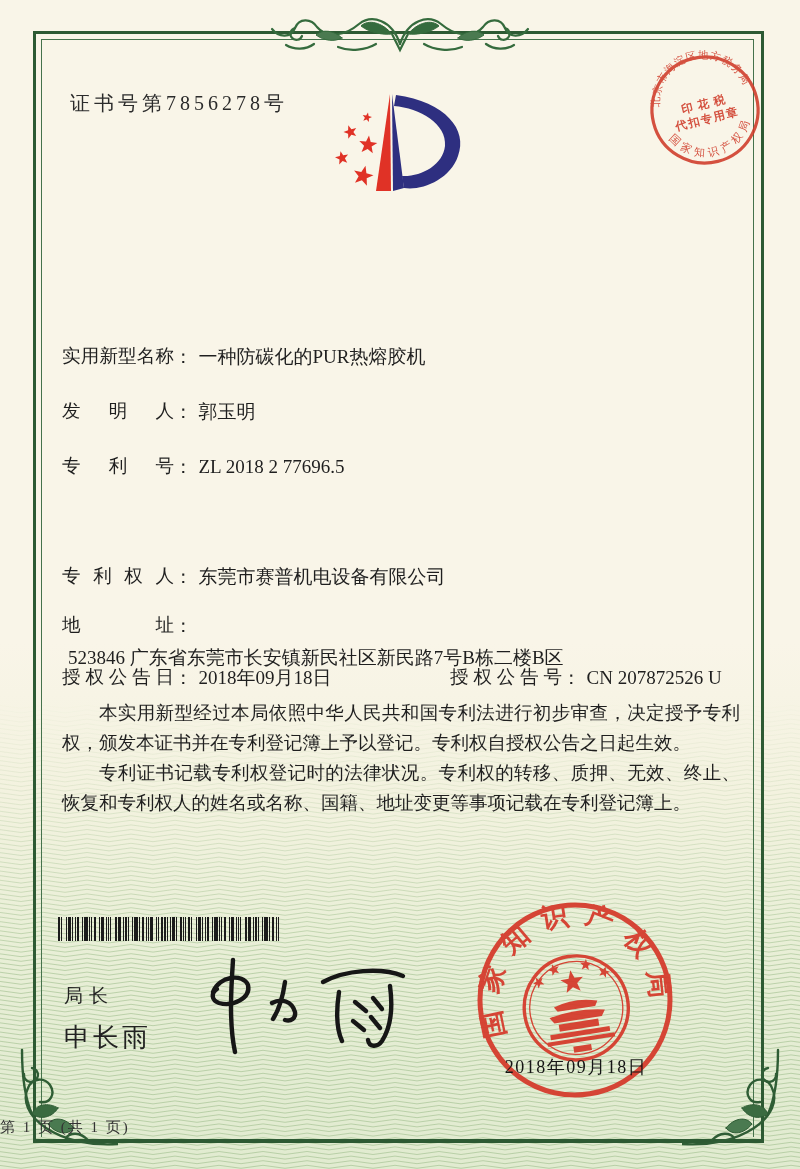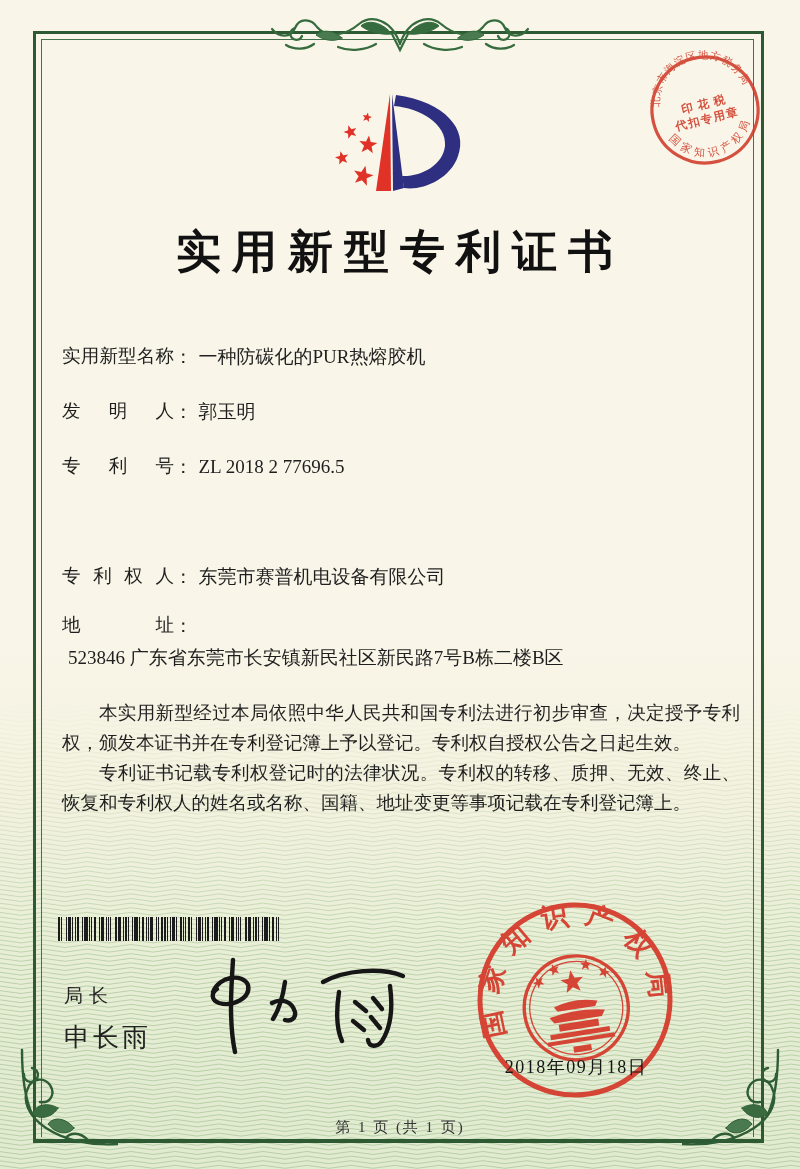--- a/index.html
+++ b/index.html
@@ -32,21 +32,21 @@
   .body-text{left:62px;top:698px;width:678px;z-index:4;}
   .para{margin:0;text-indent:2em;font-size:18.5px;line-height:30px;text-align:justify;}
   #barcode{left:58px;top:917px;width:226px;height:24px;z-index:4;font-size:0;white-space:nowrap;overflow:hidden;}
   #barcode i{display:inline-block;height:100%;background:#1b1b1b;}
   .sig-title{left:64px;top:983px;font-size:19px;letter-spacing:6px;z-index:6;color:#222;}
   .sig-name{left:64px;top:1020px;font-size:26px;letter-spacing:3px;z-index:6;color:#222;}
   #signature{left:185px;top:946px;z-index:6;}
   #big-seal{left:471px;top:896px;z-index:5;opacity:.93;}
   .seal-date{left:487px;top:1055px;width:178px;text-align:center;font-size:18px;
     letter-spacing:1.5px;color:#151515;z-index:6;}
-  .footer{left:0;right:0;top:1118px;text-align:center;font-size:15px;letter-spacing:2px;color:#333;z-index:4;}
+  .footer{left:0;right:0;top:1118px;font-size:15px;letter-spacing:2px;color:#333;z-index:4;}
   #tax-stamp{left:645px;top:50px;z-index:3;opacity:.88;}
   #logo{left:325px;top:82px;z-index:4;}
 </style>
 </head>
 <body>
 
 <div class="page">
 
   <svg id="waves" viewBox="0 0 800 549" preserveAspectRatio="none">
       <path d="M-12,86.8 q11,-3 22,0 t22,0 q11,-3 22,0 t22,0 q11,-3 22,0 t22,0 q11,-3 22,0 t22,0 q11,-3 22,0 t22,0 q11,-3 22,0 t22,0 q11,-3 22,0 t22,0 q11,-3 22,0 t22,0 q11,-3 22,0 t22,0 q11,-3 22,0 t22,0 q11,-3 22,0 t22,0 q11,-3 22,0 t22,0 q11,-3 22,0 t22,0 q11,-3 22,0 t22,0 q11,-3 22,0 t22,0 q11,-3 22,0 t22,0 q11,-3 22,0 t22,0 q11,-3 22,0 t22,0 q11,-3 22,0 t22,0" fill="none" stroke="#8fb47e" stroke-width="1" opacity="0.02"></path>
@@ -175,20 +175,21 @@
       <path d="M60,64 C70,58 82,60 86,70 C78,76 66,74 60,64 Z" fill="#3a6b40" stroke-width="1"></path>
       <path d="M44,84 C52,74 64,72 70,80 C62,90 50,92 44,84 Z" fill="#4a7a50" stroke-width="1"></path>
       <path d="M30,96 C38,88 48,88 52,94"></path>
       <path d="M86,24 a7,7 0 1 0 8,6"></path>
     </g>
   </svg>
   <svg class="abs ornament" style="left:6px;top:1044px;" width="112" height="118" viewBox="0 0 112 118">
     <use href="#cornR" transform="translate(112,0) scale(-1,1)"></use>
   </svg>
 
+  <div class="abs cert-no">证书号第7856278号</div>
 
   <svg id="logo" class="abs" width="160" height="130" viewBox="325 82 160 130">
     <polygon points="390,94 376,191 391,191" fill="#e03226"></polygon>
     <polygon points="392,94 393,191 404,188" fill="#2e2f80"></polygon>
     <path fill="#2e2f80" d="M396,95 C446,102 468,130 458,156 C450,180 421,191 404,188 L402,176 C421,177 443,165 445,146 C447,124 420,108 394,106 Z"></path>
     <g id="logo-stars">
         <polygon points="368.0,112.6 368.6,116.1 372.0,117.0 368.8,118.5 369.0,122.1 366.6,119.6 363.3,120.8 364.9,117.7 362.7,115.0 366.1,115.6" fill="#e03226"></polygon>
         <polygon points="348.3,125.3 351.4,129.2 356.2,127.9 353.4,132.0 356.2,136.1 351.4,134.8 348.3,138.7 348.1,133.7 343.5,132.0 348.1,130.3" fill="#e03226"></polygon>
         <polygon points="369.0,135.6 370.7,142.0 377.3,143.0 371.6,146.6 372.8,153.2 367.6,149.0 361.6,152.1 364.1,145.8 359.3,141.1 366.0,141.5" fill="#e03226"></polygon>
         <polygon points="340.5,151.2 343.2,155.3 348.1,154.5 344.9,158.3 347.2,162.7 342.6,160.9 339.2,164.4 339.5,159.5 335.0,157.3 339.8,156.0" fill="#e03226"></polygon>
@@ -207,36 +208,41 @@
         <textPath href="#taxTopArc" startOffset="50%" text-anchor="middle">北京市海淀区地方税务局</textPath>
       </text>
       <text font-size="11" letter-spacing="4" font-family="Liberation Serif,serif">
         <textPath href="#taxBotArc" startOffset="50%" text-anchor="middle">国家知识产权局</textPath>
       </text>
       <text x="2" y="-2" text-anchor="middle" font-size="11.5" letter-spacing="5" font-weight="bold">印花税</text>
       <text x="0" y="13" text-anchor="middle" font-size="11.5" letter-spacing="1.5" font-weight="bold">代扣专用章</text>
     </g>
   </svg>
 
-  <div class="abs title">实用新型专利证书</div>
 
   <div class="frow f2">
     <span class="lbl">发明人</span><span class="colon">：</span><span class="val">郭玉明</span>
   </div>
   <div class="frow f1">
     <span class="lbl">实用新型名称</span><span class="colon">：</span><span class="val">一种防碳化的PUR热熔胶机</span>
   </div>
   <div class="frow f3">
     <span class="lbl">专利号</span><span class="colon">：</span><span class="val">ZL 2018 2 77696.5</span>
   </div>
   <div class="frow f5">
     <span class="lbl">专利权人</span><span class="colon">：</span><span class="val">东莞市赛普机电设备有限公司</span>
   </div>
   <div class="frow f6">
     <span class="lbl">地址</span><span class="colon">：</span><span class="val val-wrap">523846 广东省东莞市长安镇新民社区新民路7号B栋二楼B区</span>
+  </div>
+  <div class="frow f7">
+    <span class="lbl">授权公告日</span><span class="colon">：</span><span class="val">2018年09月18日</span>
+    <span class="grant-no-cell">
+      <span class="lbl">授权公告号</span><span class="colon">：</span><span class="val">CN 207872526 U</span>
+    </span>
   </div>
 
   <div class="abs body-text">
     <p class="para">本实用新型经过本局依照中华人民共和国专利法进行初步审查，决定授予专利权，颁发本证书并在专利登记簿上予以登记。专利权自授权公告之日起生效。</p>
     <p class="para">专利证书记载专利权登记时的法律状况。专利权的转移、质押、无效、终止、恢复和专利权人的姓名或名称、国籍、地址变更等事项记载在专利登记簿上。</p>
   </div>
 
   <div id="barcode" class="abs"><i style="width: 2px; margin-right: 1px;"></i><i style="width: 1px; margin-right: 4px;"></i><i style="width: 1px; margin-right: 1px;"></i><i style="width: 3px; margin-right: 1px;"></i><i style="width: 1px; margin-right: 2px;"></i><i style="width: 1px; margin-right: 1px;"></i><i style="width: 2px; margin-right: 3px;"></i><i style="width: 1px; margin-right: 1px;"></i><i style="width: 4px; margin-right: 1px;"></i><i style="width: 1px; margin-right: 1px;"></i><i style="width: 1px; margin-right: 2px;"></i><i style="width: 2px; margin-right: 3px;"></i><i style="width: 1px; margin-right: 1px;"></i><i style="width: 3px; margin-right: 2px;"></i><i style="width: 1px; margin-right: 1px;"></i><i style="width: 1px; margin-right: 1px;"></i><i style="width: 1px; margin-right: 4px;"></i><i style="width: 2px; margin-right: 1px;"></i><i style="width: 3px; margin-right: 2px;"></i><i style="width: 1px; margin-right: 1px;"></i><i style="width: 2px; margin-right: 1px;"></i><i style="width: 1px; margin-right: 3px;"></i><i style="width: 1px; margin-right: 1px;"></i><i style="width: 4px; margin-right: 1px;"></i><i style="width: 1px; margin-right: 2px;"></i><i style="width: 2px; margin-right: 2px;"></i><i style="width: 1px; margin-right: 1px;"></i><i style="width: 1px; margin-right: 1px;"></i><i style="width: 3px; margin-right: 3px;"></i><i style="width: 1px; margin-right: 1px;"></i><i style="width: 1px; margin-right: 2px;"></i><i style="width: 2px; margin-right: 1px;"></i><i style="width: 2px; margin-right: 1px;"></i><i style="width: 1px; margin-right: 2px;"></i><i style="width: 1px; margin-right: 1px;"></i><i style="width: 3px; margin-right: 1px;"></i><i style="width: 1px; margin-right: 3px;"></i><i style="width: 2px; margin-right: 1px;"></i><i style="width: 1px; margin-right: 1px;"></i><i style="width: 1px; margin-right: 2px;"></i><i style="width: 2px; margin-right: 1px;"></i><i style="width: 1px; margin-right: 4px;"></i><i style="width: 1px; margin-right: 1px;"></i><i style="width: 3px; margin-right: 1px;"></i><i style="width: 1px; margin-right: 2px;"></i><i style="width: 1px; margin-right: 1px;"></i><i style="width: 2px; margin-right: 3px;"></i><i style="width: 1px; margin-right: 1px;"></i><i style="width: 4px; margin-right: 1px;"></i><i style="width: 1px; margin-right: 1px;"></i><i style="width: 1px; margin-right: 2px;"></i><i style="width: 2px; margin-right: 3px;"></i><i style="width: 1px; margin-right: 1px;"></i><i style="width: 3px; margin-right: 2px;"></i><i style="width: 1px; margin-right: 1px;"></i><i style="width: 1px; margin-right: 1px;"></i><i style="width: 1px; margin-right: 4px;"></i><i style="width: 2px; margin-right: 1px;"></i><i style="width: 3px; margin-right: 2px;"></i><i style="width: 1px; margin-right: 1px;"></i><i style="width: 2px; margin-right: 1px;"></i><i style="width: 1px; margin-right: 3px;"></i><i style="width: 1px; margin-right: 1px;"></i><i style="width: 4px; margin-right: 1px;"></i><i style="width: 1px; margin-right: 2px;"></i><i style="width: 2px; margin-right: 2px;"></i><i style="width: 1px; margin-right: 1px;"></i><i style="width: 1px; margin-right: 1px;"></i></div>
 
   <div class="abs sig-title">局长</div>

